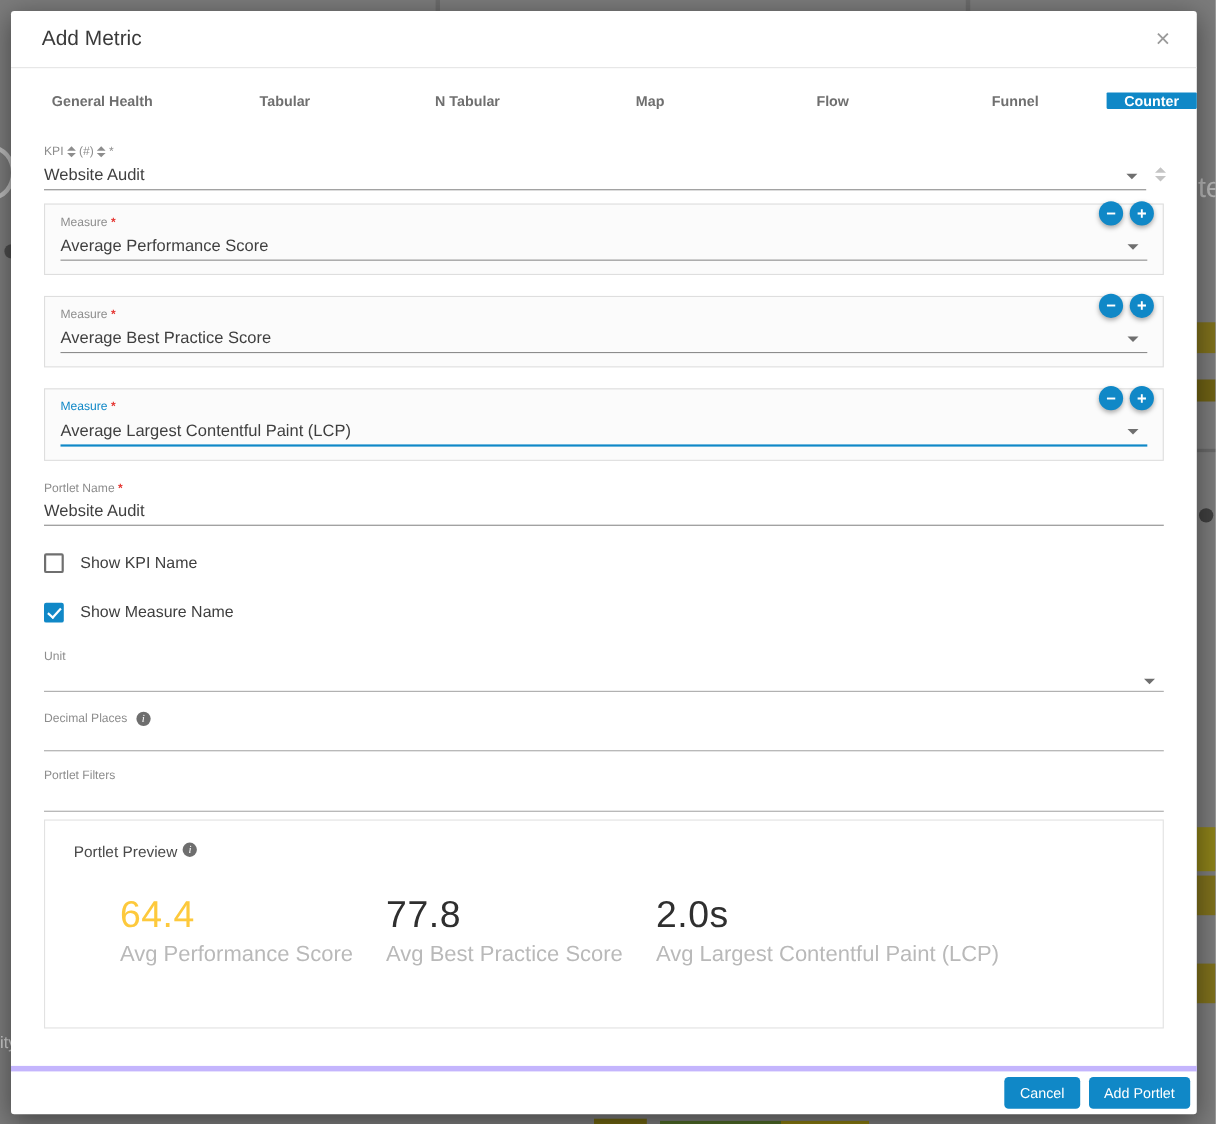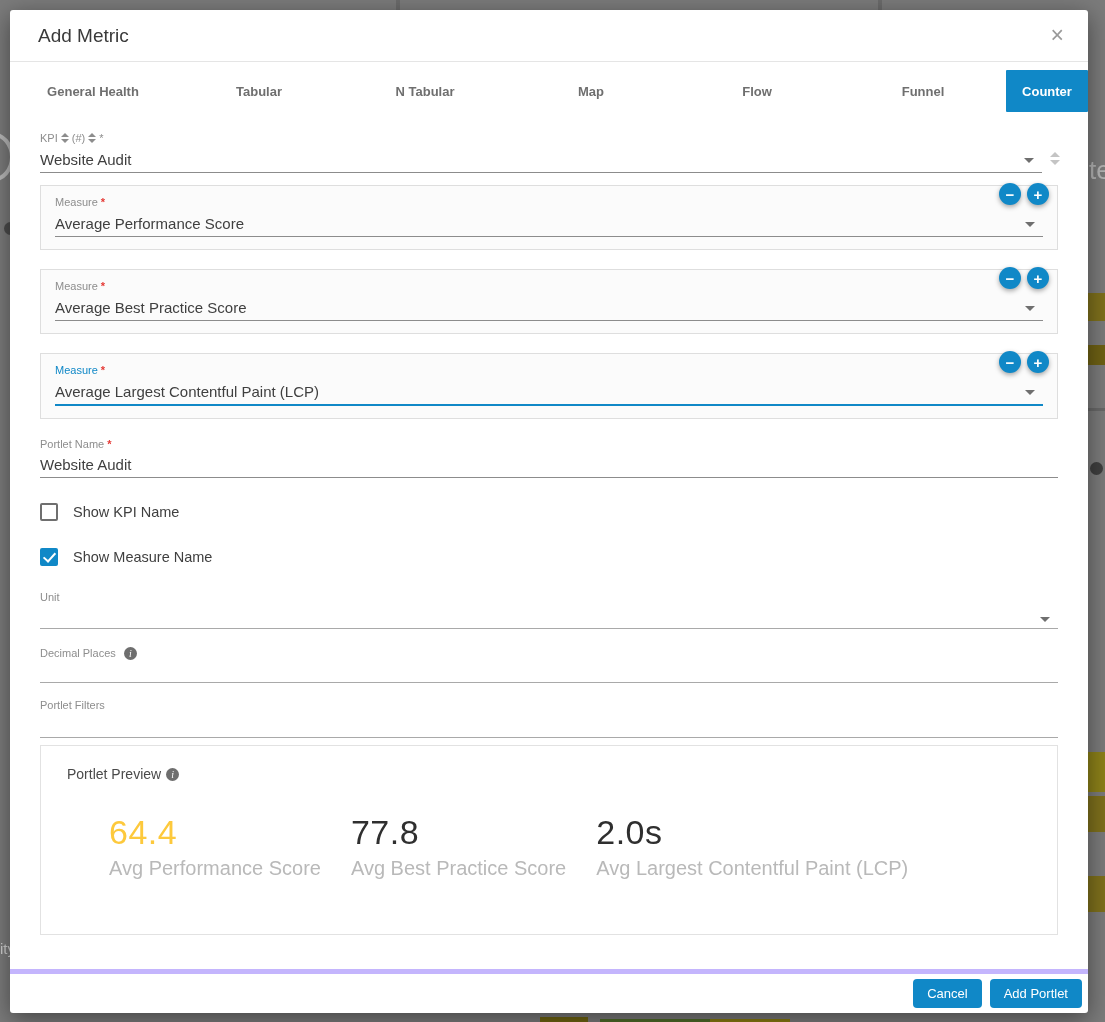--- a/index.html
+++ b/index.html
@@ -46,21 +46,21 @@
     display:flex; flex-direction:column;
   }
   .modal-header {
     height:52px; flex:none; display:flex; align-items:center;
     padding:0 24px 0 28px; border-bottom:1px solid #e5e5e5;
   }
   .modal-title { font-size:19px; color:#3a3a3a; }
   .close-btn { margin-left:auto; font-size:23px; color:#9a9a9a; cursor:pointer; line-height:1; }
 
   
-  .tabs { flex:none; margin-top:8px; height:42px; display:flex; }
+  .tabs { flex:none; margin-top:8px; height:42px; display:flex;align-items:center; }
   .tab {
     flex:1; display:flex; align-items:center; justify-content:center;
     font-size:13px; font-weight:bold; color:#6f6f6f; cursor:pointer;
   }
   .tab.active { flex:none; width:82px; background:#1088c7; color:#ffffff; border-radius:1px; }
 
   .content { flex:1; padding:0 30px; display:flex; flex-direction:column; overflow:hidden; }
 
   
   .f-label { font-size:11px; color:#8d8d8d; height:16px; display:flex; align-items:center; gap:3px; }
@@ -125,21 +125,21 @@
 
   .info-icon {
     width:13px; height:13px; border-radius:50%; background:#6e6e6e; color:#fff;
     display:inline-flex; align-items:center; justify-content:center;
     font-family:"Liberation Serif", serif; font-size:10px; font-style:italic;
     margin-left:5px; cursor:pointer; flex:none;
   }
 
   
   .preview { margin-top:7px; border:1px solid #e2e2e2; height:190px; padding:20px 26px; }
-  .preview-title { display:flex; align-items:center; font-size:14px; color:#4a4a4a; }
+  .preview-title { display:flex; align-items:flex-start; font-size:14px; color:#4a4a4a; }
   .counters { display:flex; gap:30px; margin-top:32px; padding-left:42px; }
   .counter-value { font-size:34px; font-weight:300; color:#2f2f2f; letter-spacing:0.5px; line-height:1.1; }
   .counter-label { font-size:20px; color:#b9b9b9; margin-top:6px; white-space:nowrap; }
 
   
   .modal-footer {
     margin-top:auto; flex:none; border-top:5px solid #c4b5fd;
     display:flex; justify-content:flex-end; align-items:center; gap:8px;
     padding:7px 6px 7px 0; height:44px;
   }

